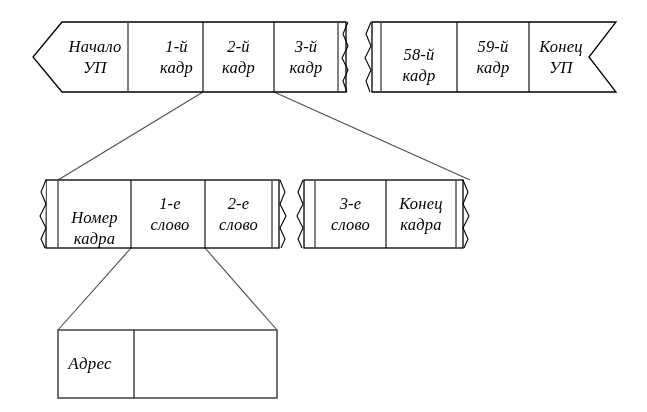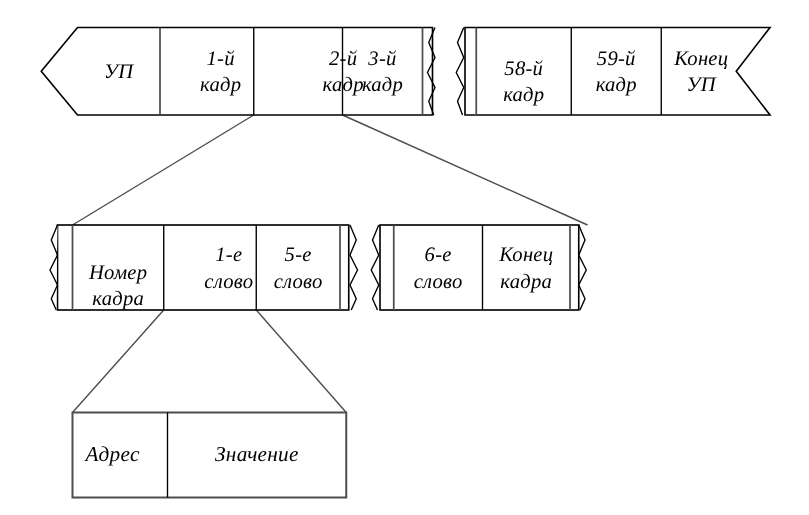--- a/index.html
+++ b/index.html
@@ -104,29 +104,30 @@
       <path d="M 463,180 L 468,192 L 463,204 L 469,216 L 463,228 L 468,239 L 464,248" fill="none" stroke="#000000" stroke-width="1.1"></path>
     </g>
 
     <g>
       <rect x="58" y="330" width="219" height="68" fill="#ffffff" stroke="#4d4d4d" stroke-width="1.6"></rect>
       <line x1="134" y1="330" x2="134" y2="398" stroke="#000000" stroke-width="1.1"></line>
     </g>
   </svg>
 
   <div class="cell-label" style="left:62px; top:22px; width:66px; height:70px;">
+    <span>Начало</span>
     <span>УП</span>
   </div>
 
   <div class="cell-label" style="left:128px; top:22px; width:97px; height:70px;">
     <span>1-й</span>
     <span>кадр</span>
   </div>
 
-  <div class="cell-label" style="left:203px; top:22px; width:71px; height:70px;margin-left:36px;">
+  <div class="cell-label" style="left:203px; top:22px; width:71px; height:70px;">
     <span>2-й</span>
     <span>кадр</span>
   </div>
 
   <div class="cell-label" style="left:274px; top:22px; width:64px; height:70px;font-style:italic;">
     <span>3-й</span>
     <span>кадр</span>
   </div>
 
   <div class="cell-label" style="left:381px; top:22px; width:76px; height:86px;">
@@ -142,41 +143,38 @@
   <div class="cell-label" style="left:529px; top:22px; width:64px; height:70px;">
     <span>Конец</span>
     <span>УП</span>
   </div>
 
   <div class="cell-label" style="left:58px; top:194px; width:73px; height:68px;">
     <span>Номер</span>
     <span>кадра</span>
   </div>
 
-  <div class="cell-label" style="left:146px; top:180px; width:74px; height:68px;font-family:Liberation Serif, serif;">
+  <div class="cell-label" style="left:133px; top:180px; width:74px; height:68px;font-family:Liberation Serif, serif;">
     <span>1-е</span>
     <span>слово</span>
   </div>
 
   <div class="cell-label" style="left:205px; top:180px; width:67px; height:68px;">
-    <span>5-е</span>
+    <span>2-е</span>
     <span>слово</span>
   </div>
 
   <div class="cell-label" style="left:315px; top:180px; width:71px; height:68px;">
-    <span>6-е</span>
+    <span>3-е</span>
     <span>слово</span>
   </div>
 
   <div class="cell-label" style="left:386px; top:180px; width:70px; height:68px;">
     <span>Конец</span>
     <span>кадра</span>
   </div>
 
   <div class="cell-label lbl-wide" style="left:58px; top:330px; width:64px; height:68px;">
     <span>Адрес</span>
   </div>
 
-  <div class="cell-label lbl-wide" style="left:134px; top:330px; width:143px; height:68px;">
-    <span>Значение</span>
-  </div>
 
 </div>
 
 </body></html>

